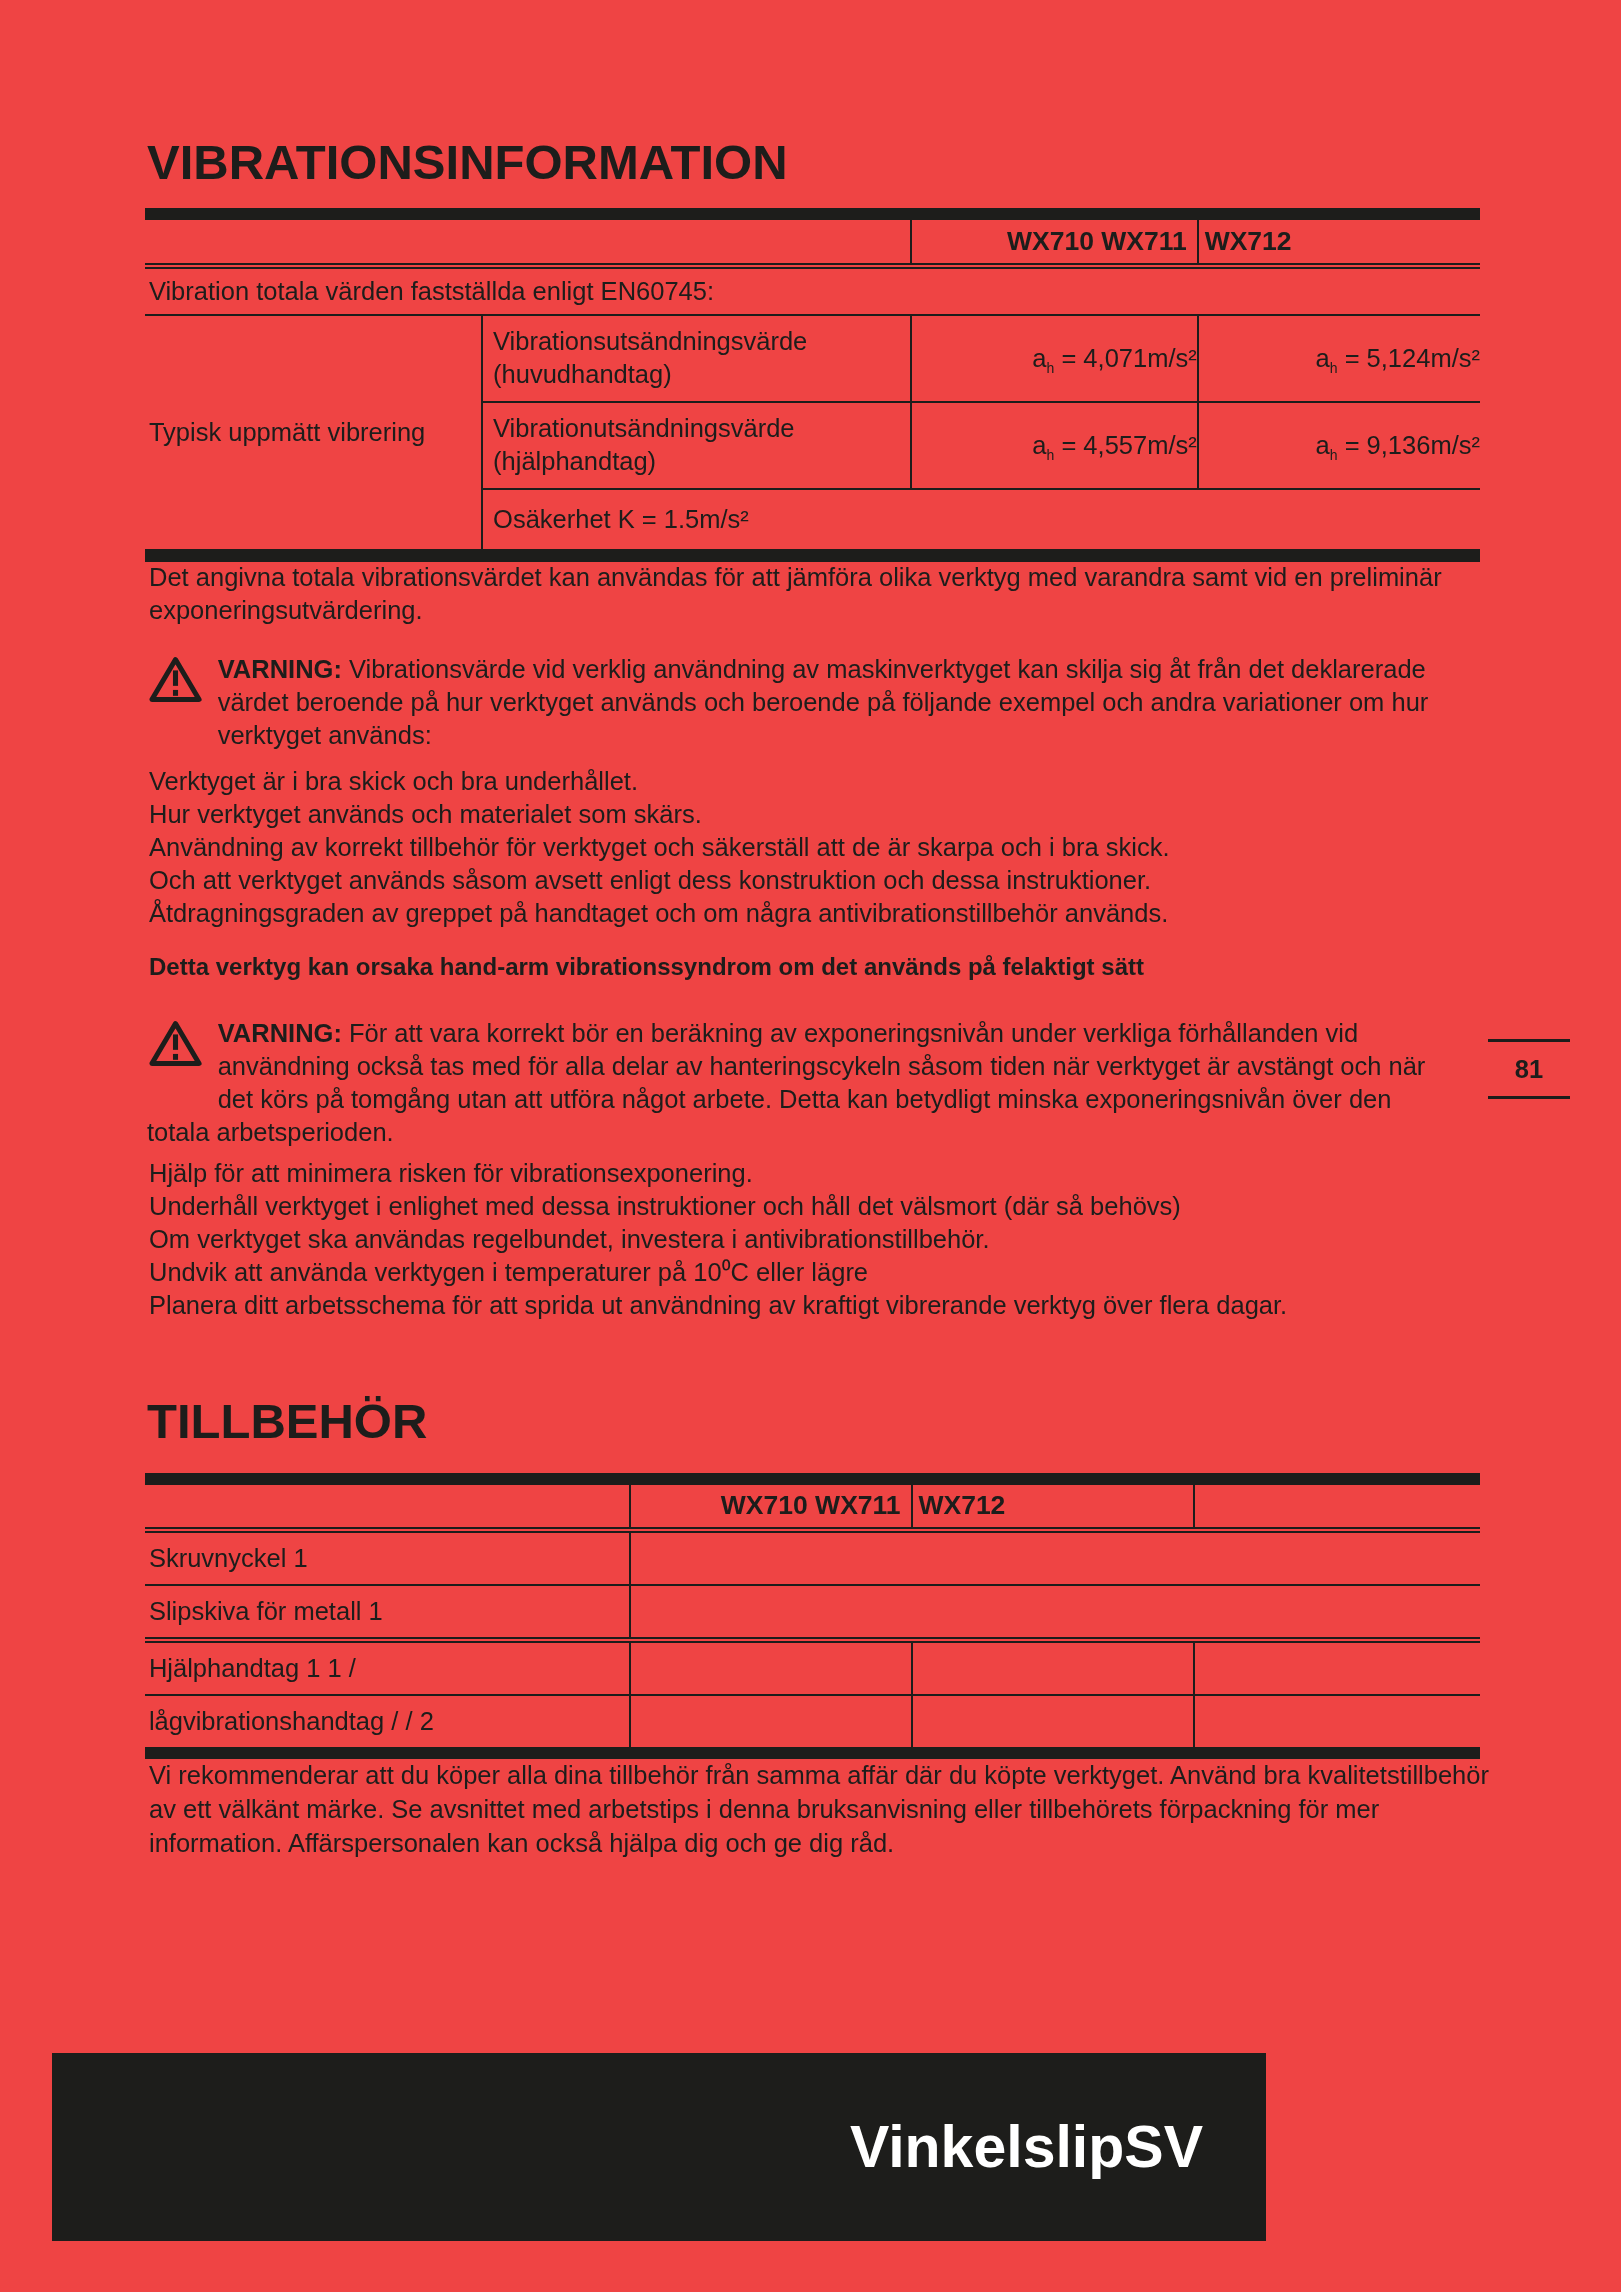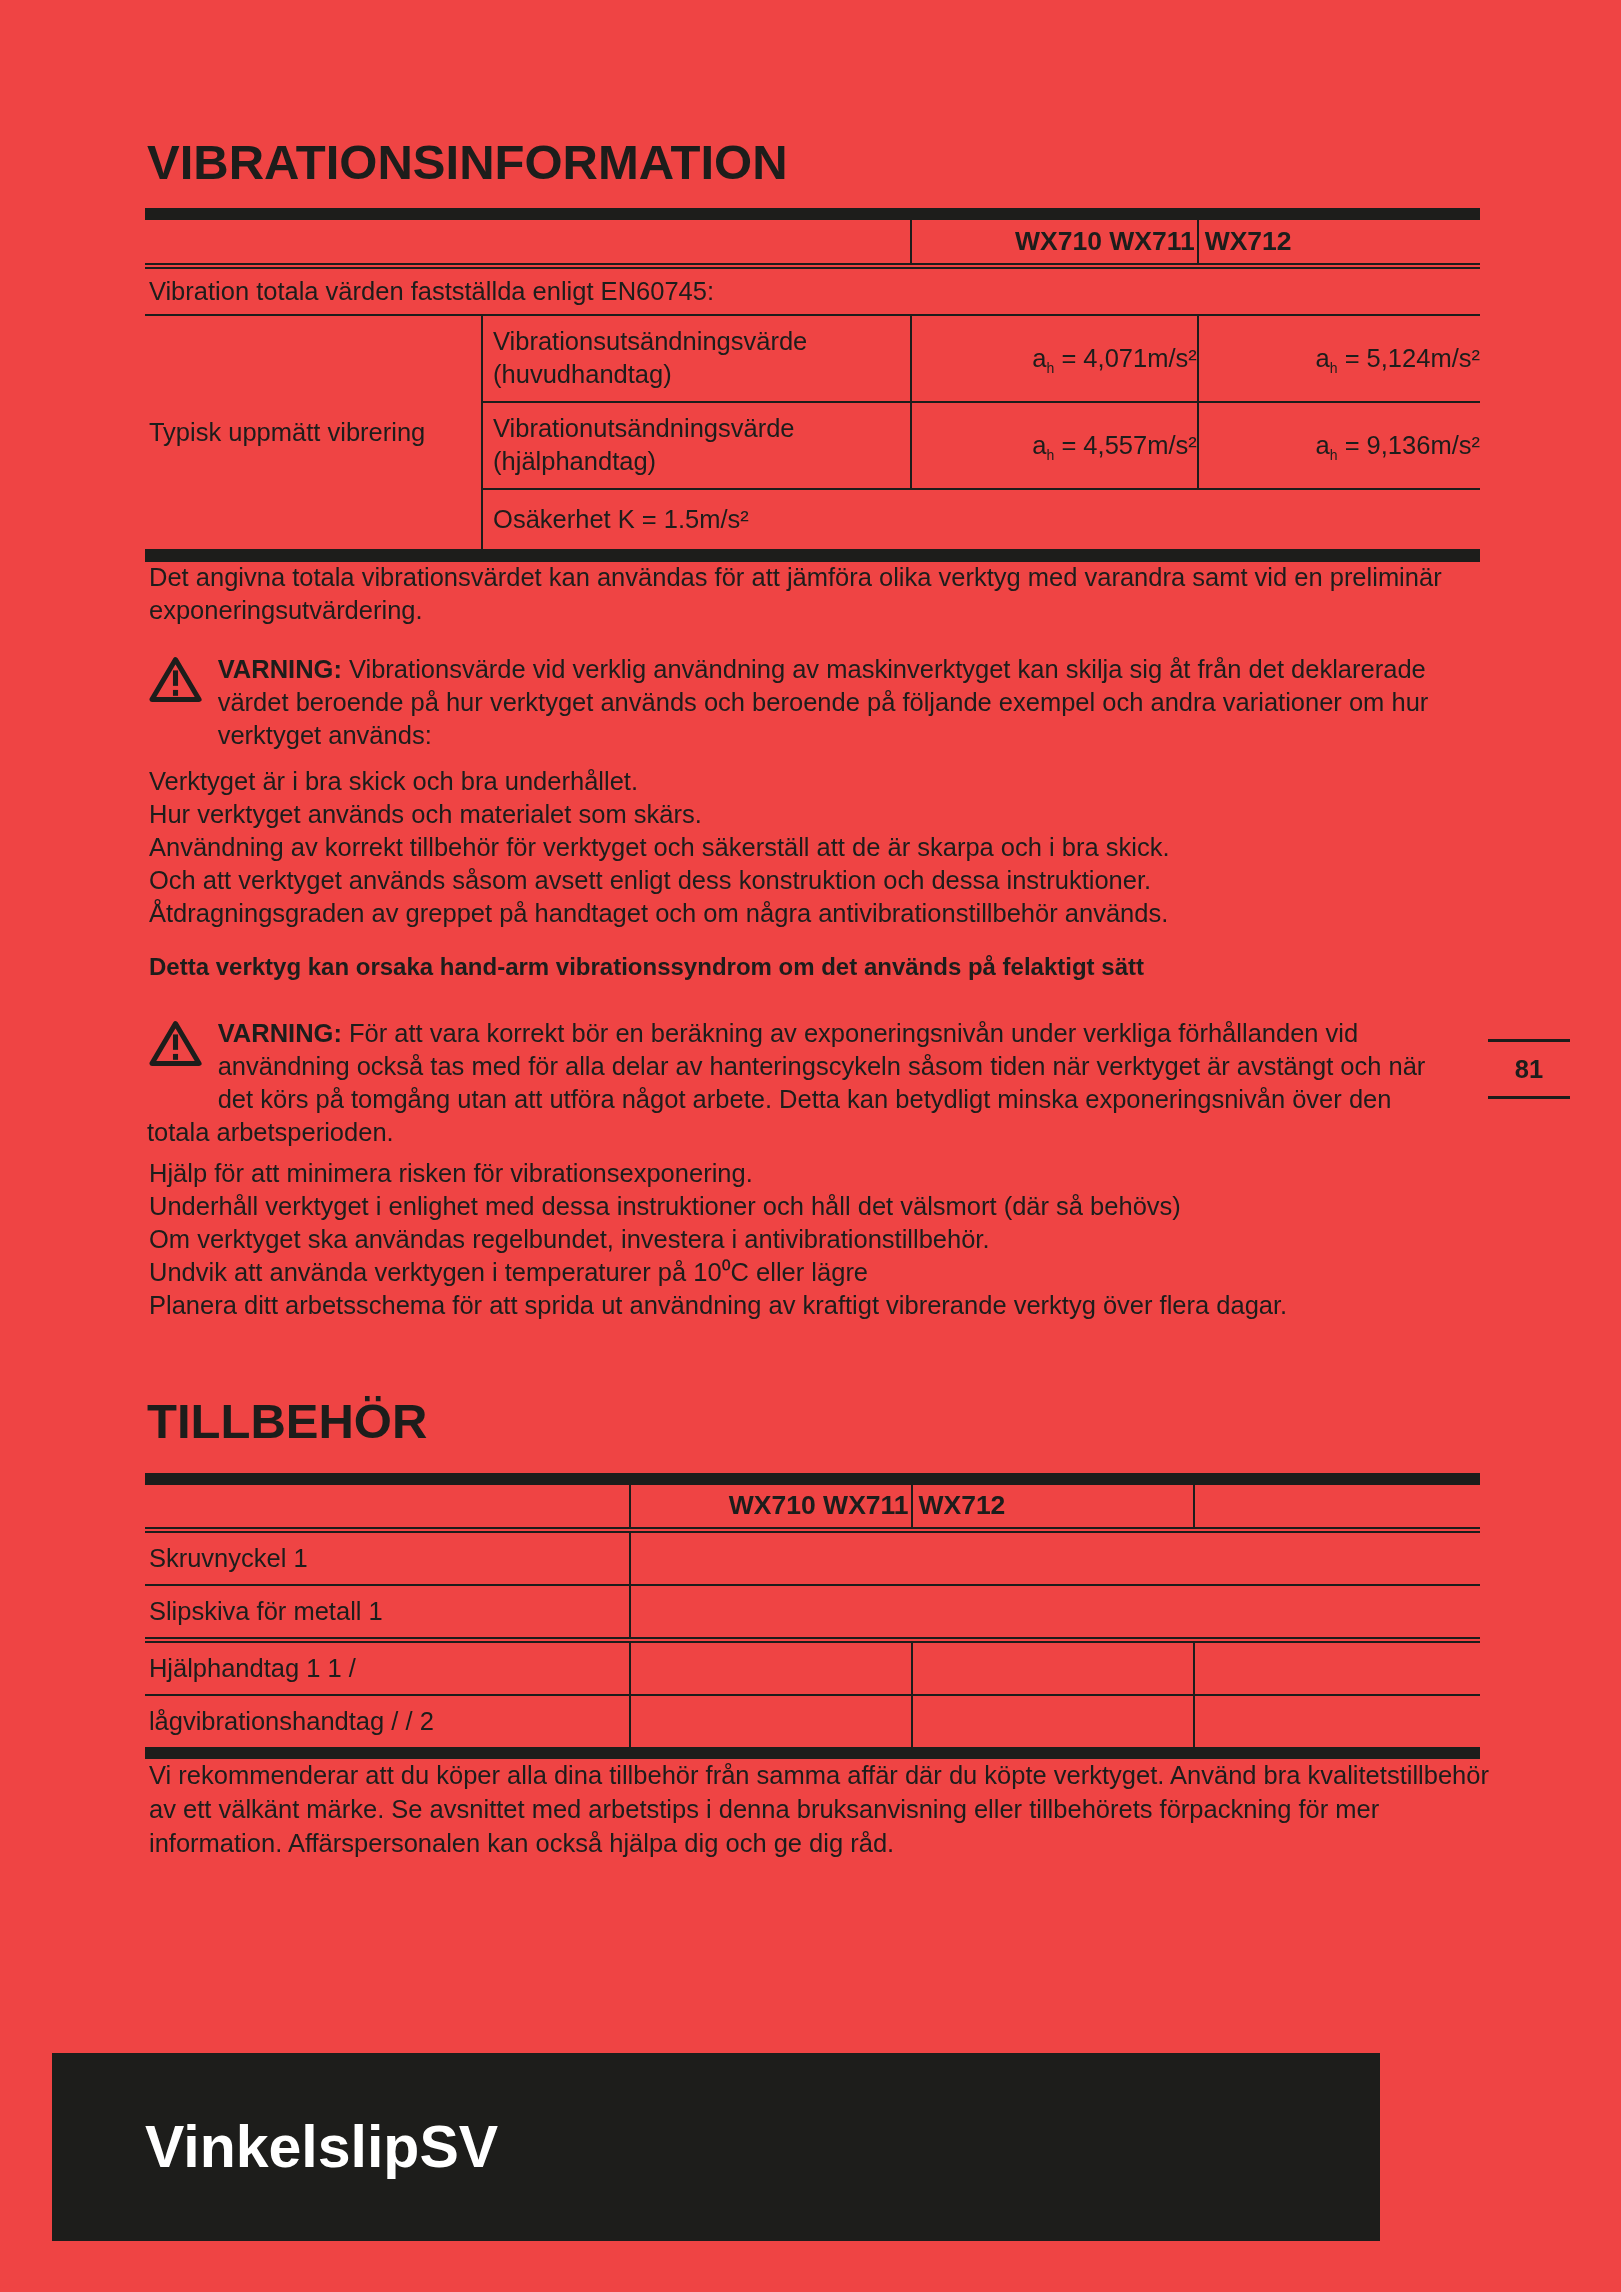--- a/index.html
+++ b/index.html
@@ -23,21 +23,21 @@
   .tbl-wrap{position:absolute;left:145px;width:1335px;}
   #t1wrap{top:208px;}
   #t2wrap{top:1473px;}
   .bar{height:11.8px;background:#1d1d1b;}
   .bar.bottom{height:12.7px;}
   table{border-collapse:collapse;table-layout:fixed;width:1335px;font-size:25.5px;color:#1d1d1b;}
   td{padding:0;vertical-align:middle;}
   .dbl{border-bottom:6.9px double #1d1d1b;}
   .sng{border-bottom:2.9px solid #1d1d1b;}
   .vr{border-right:2.9px solid #1d1d1b;}
-  .models-r{text-align:right;font-weight:bold;font-size:26.5px;padding-right:2px;}
+  .models-r{text-align:right;font-weight:bold;font-size:26.5px;padding-right:10px;}
   .models-l{text-align:left;font-weight:bold;font-size:26.5px;padding-left:5.9px;}
   .hrow td{height:43px;}
   .introrow td{height:45px;padding-left:3.9px;}
   .desc-cell{padding:5.9px 0 5.9px 9.8px;line-height:33px;border-radius:25px;}
   .r1 td{height:73px;}
   .r2 td{height:74px;}
   .val-cell{text-align:right;}
   .grp-label{padding-left:3.9px;}
   .unc td{height:59px;padding-left:9.8px;}
   sub{font-size:0.55em;line-height:0;}
@@ -62,23 +62,23 @@
   
   #pagenum{
     position:absolute;left:1488px;top:1039px;width:82px;
     border-top:3.9px solid #1d1d1b;border-bottom:3.9px solid #1d1d1b;
     text-align:center;font-weight:bold;font-size:25.5px;
     padding:12.7px 0;
   }
 
   
   #footer{
-    position:absolute;left:52px;top:2053px;width:1328px;height:188px;
+    position:absolute;left:52px;top:2053px;width:1214px;height:188px;
     background:#1d1d1b;color:#ffffff;
-    display:flex;align-items:center;justify-content:flex-start;
+    display:flex;align-items:center;justify-content:flex-end;
     padding:0 63px 0 93px;box-sizing:border-box;
   }
   #footer .product{font-size:59px;font-weight:bold;}
   #footer .lang{font-size:59px;font-weight:bold;}
 </style>
 </head>
 <body>
 
 <div class="page">
 

